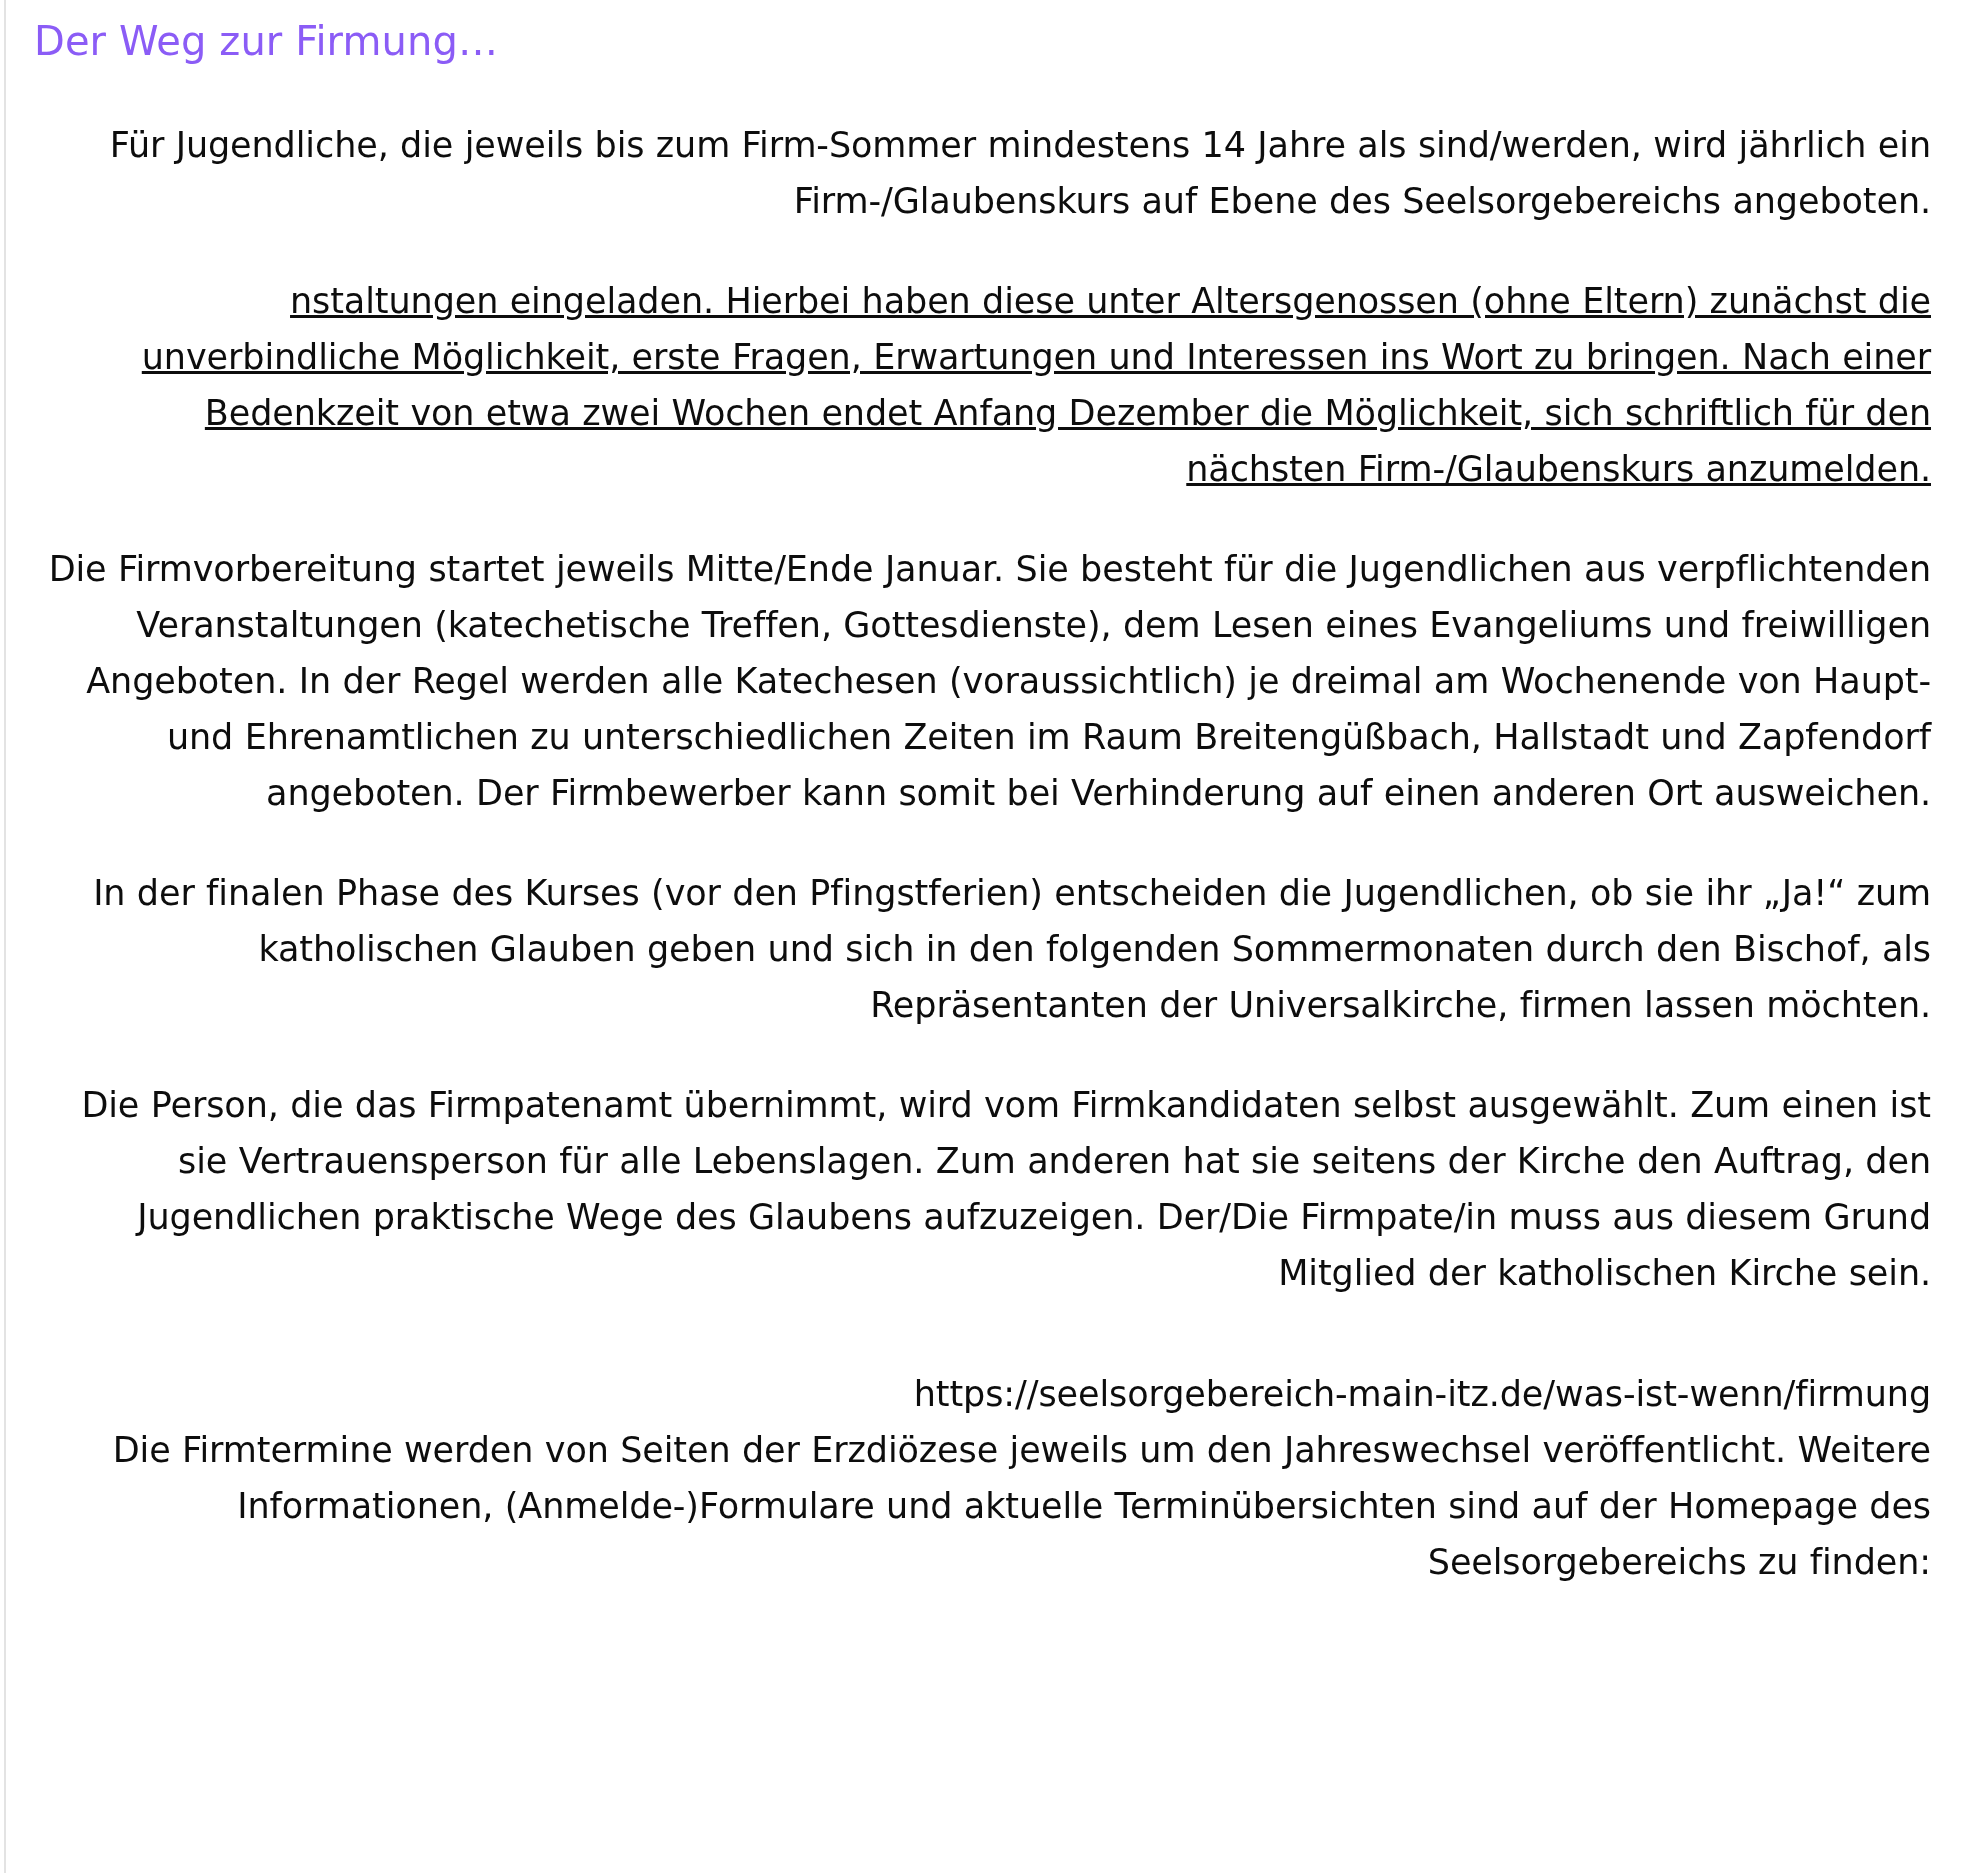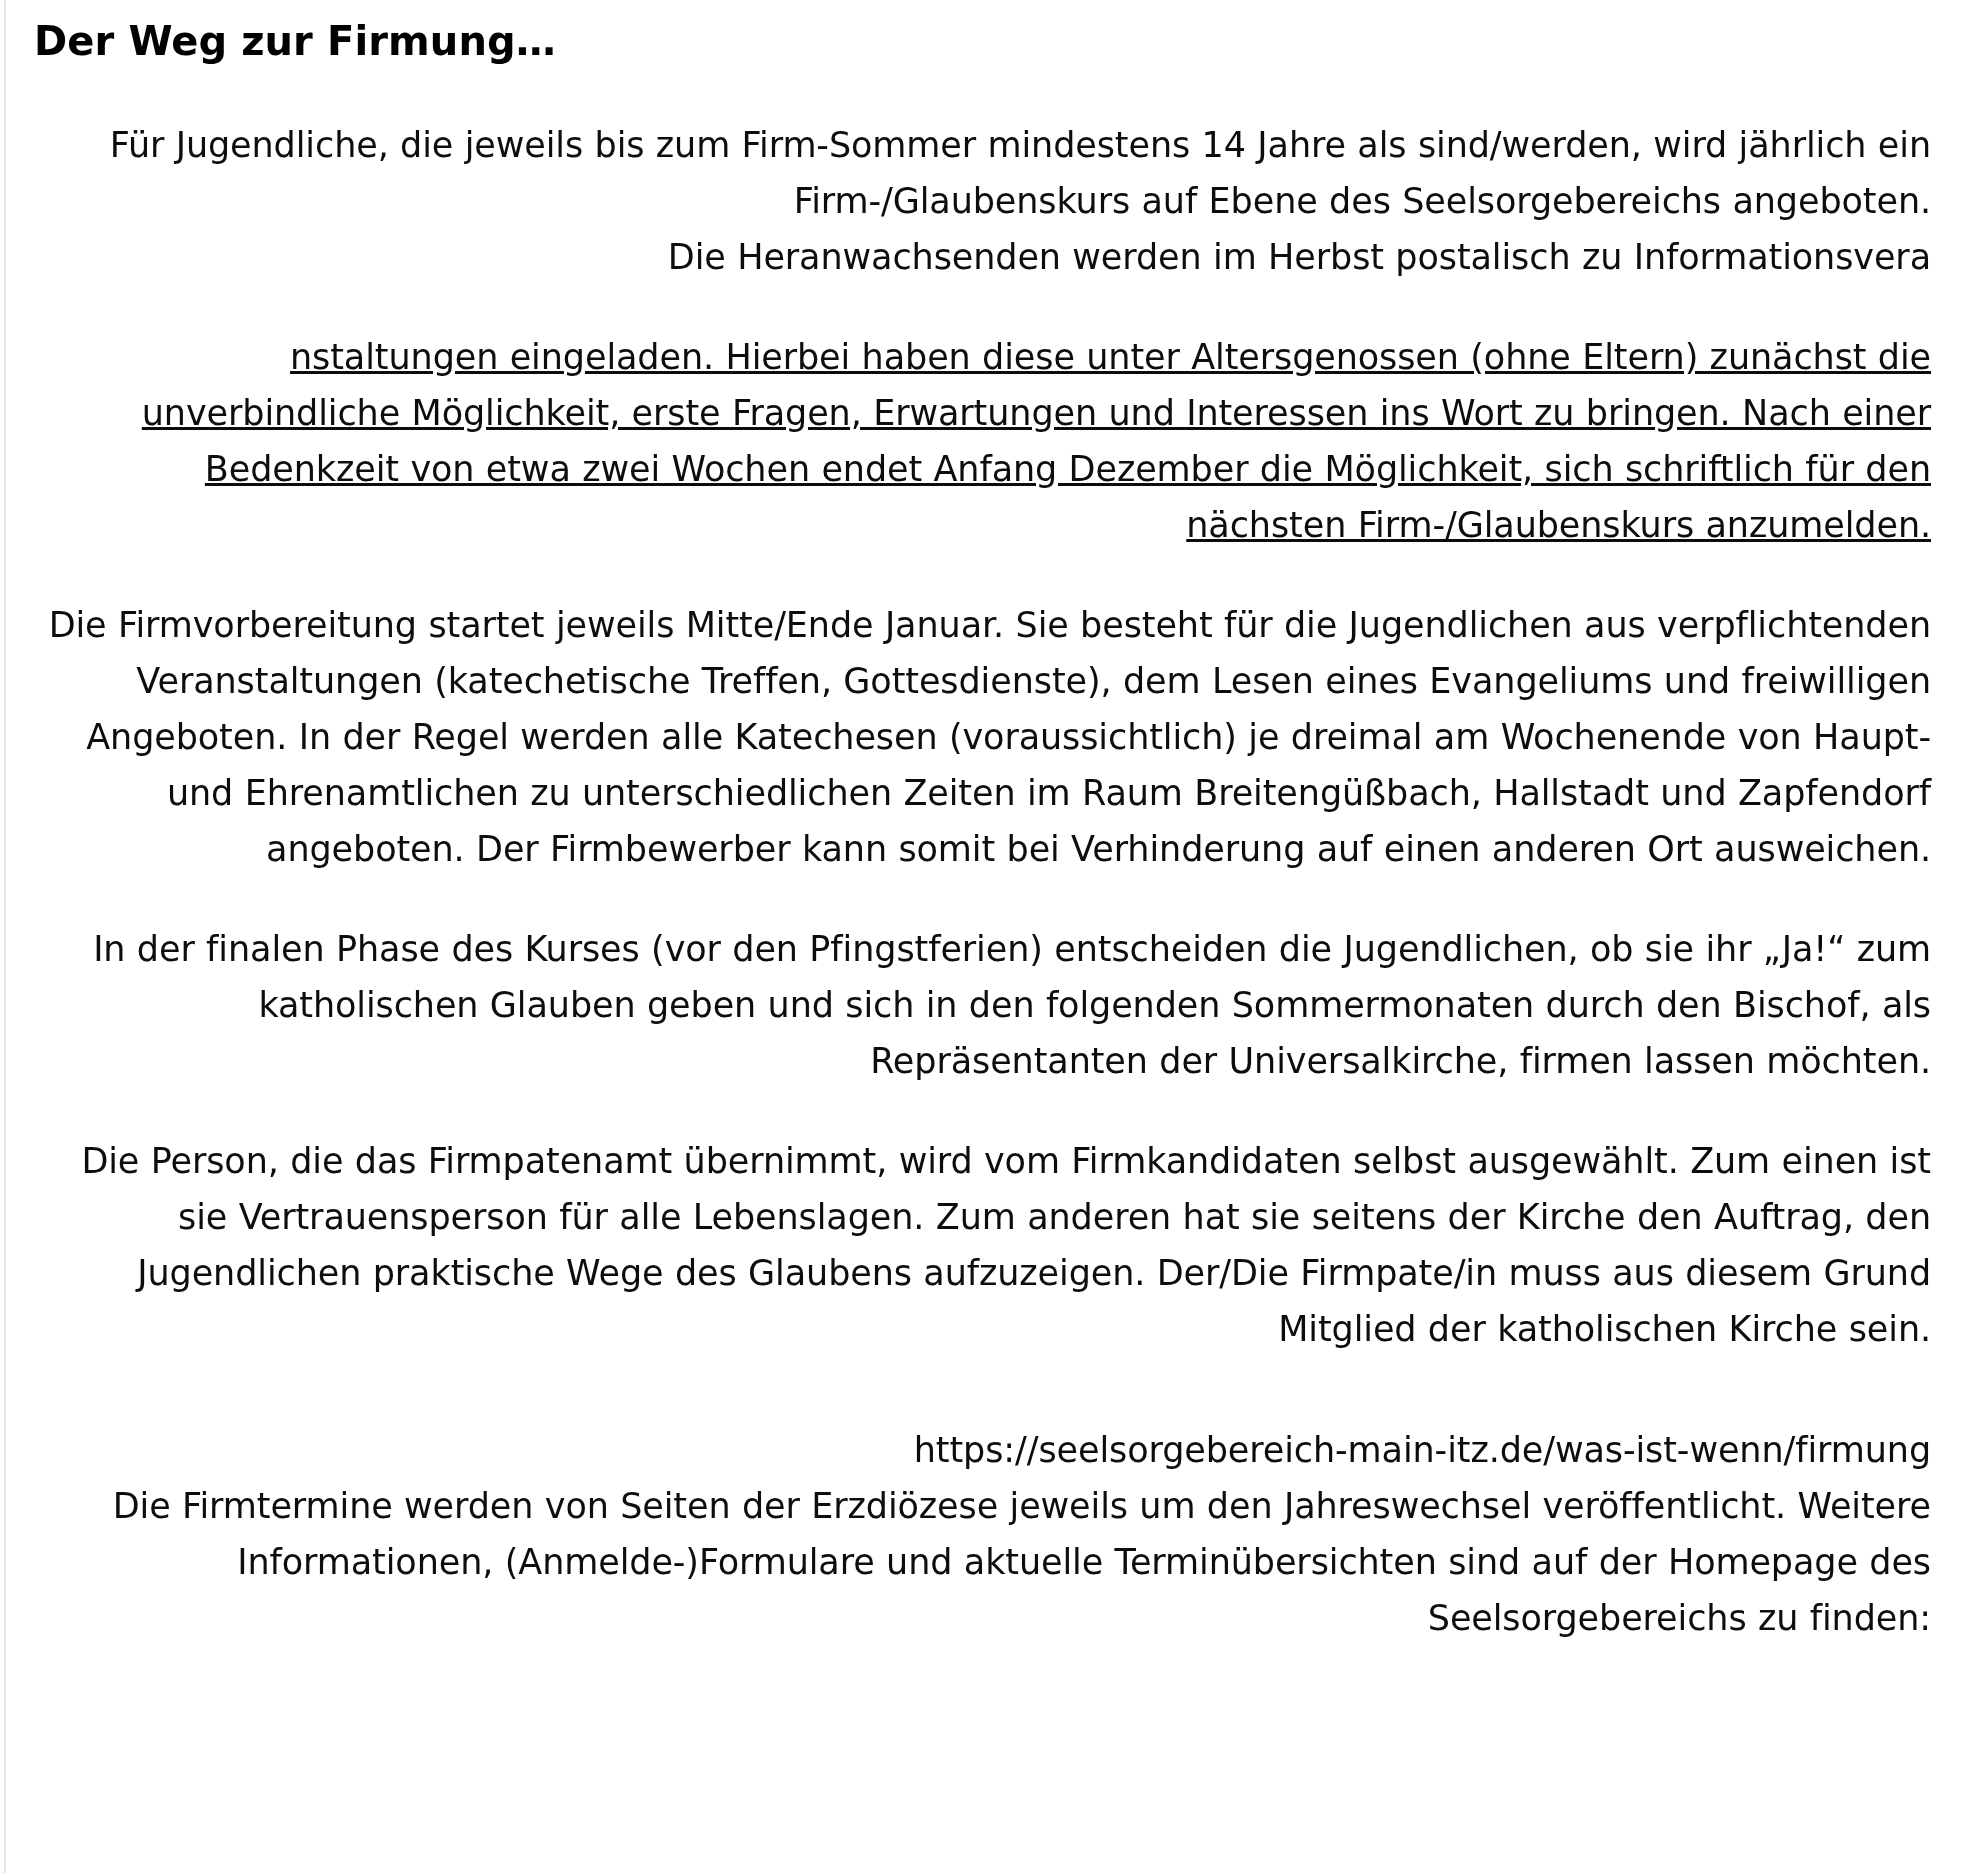--- a/index.html
+++ b/index.html
@@ -78,25 +78,25 @@
   
   p.para br { line-height: inherit; }
 </style>
 </head>
 <body style="background: rgb(255, 255, 255);">
 
 <div class="page-rule"></div>
 
 <div class="page">
 
-  <h1 class="doc-title" style="color: #000000; font-weight: bold;">Der Weg zur Firmung…</h1>
+  <h1 class="doc-title" style="color: #8b5cf6;">Der Weg zur Firmung…</h1>
 
   <div class="body-block">
 
-    <p class="para" style="color: rgb(13, 13, 13);"><span>Für Jugendliche, die jeweils bis zum Firm-Sommer mindestens 14 Jahre als sind/werden, wird jährlich ein Firm-/Glaubenskurs auf Ebene des Seelsorgebereichs angeboten.</span><br><span>Die Heranwachsenden werden im Herbst postalisch zu Informationsvera</span></p>
+    <p class="para" style="color: rgb(13, 13, 13);"><span>Für Jugendliche, die jeweils bis zum Firm-Sommer mindestens 14 Jahre als sind/werden, wird jährlich ein Firm-/Glaubenskurs auf Ebene des Seelsorgebereichs angeboten.</span><br></p>
 
     <p class="para" style="color: rgb(13, 13, 13); text-decoration: underline;">nstaltungen eingeladen. Hierbei haben diese unter Altersgenossen (ohne Eltern) zunächst die unverbindliche Möglichkeit, erste Fragen, Erwartungen und Interessen ins Wort zu bringen. Nach einer Bedenkzeit von etwa zwei Wochen endet Anfang Dezember die Möglichkeit, sich schriftlich für den nächsten Firm-/Glaubenskurs anzumelden.</p>
 
     <p class="para" style="color: rgb(13, 13, 13);">Die Firmvorbereitung startet jeweils Mitte/Ende Januar. Sie besteht für die Jugendlichen aus verpflichtenden Veranstaltungen (katechetische Treffen, Gottesdienste), dem Lesen eines Evangeliums und freiwilligen Angeboten. In der Regel werden alle Katechesen (voraussichtlich) je dreimal am Wochenende von Haupt- und Ehrenamtlichen zu unterschiedlichen Zeiten im Raum Breitengüßbach, Hallstadt und Zapfendorf angeboten. Der Firmbewerber kann somit bei Verhinderung auf einen anderen Ort ausweichen.</p>
 
     <p class="para" style="color: rgb(13, 13, 13);">In der finalen Phase des Kurses (vor den Pfingstferien) entscheiden die Jugendlichen, ob sie ihr „Ja!“ zum katholischen Glauben geben und sich in den folgenden Sommermonaten durch den Bischof, als Repräsentanten der Universalkirche, firmen lassen möchten.</p>
 
     <p class="para" style="color: rgb(13, 13, 13);">Die Person, die das Firmpatenamt übernimmt, wird vom Firmkandidaten selbst ausgewählt. Zum einen ist sie Vertrauensperson für alle Lebenslagen. Zum anderen hat sie seitens der Kirche den Auftrag, den Jugendlichen praktische Wege des Glaubens aufzuzeigen. Der/Die Firmpate/in muss aus diesem Grund Mitglied der katholischen Kirche sein.</p>
 
     <p class="para url-para" style="color: rgb(13, 13, 13);">https://seelsorgebereich-main-itz.de/was-ist-wenn/firmung</p>

